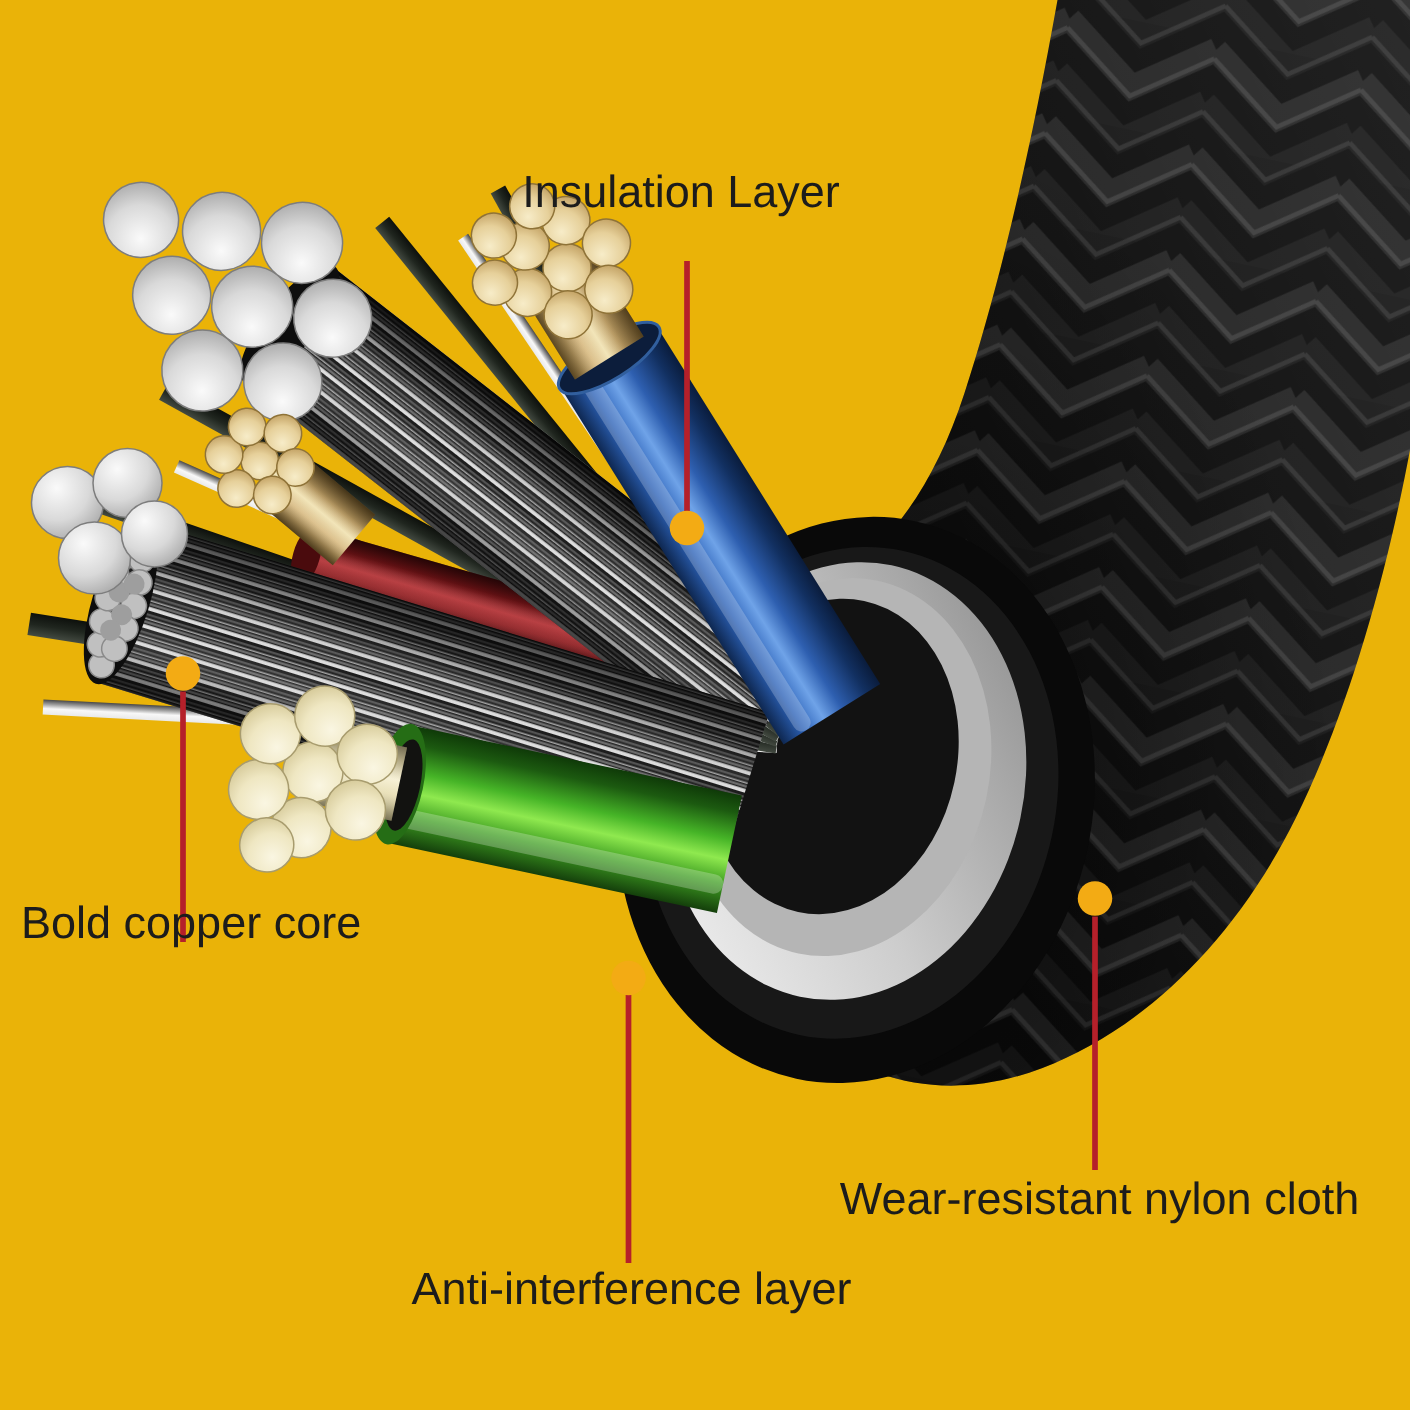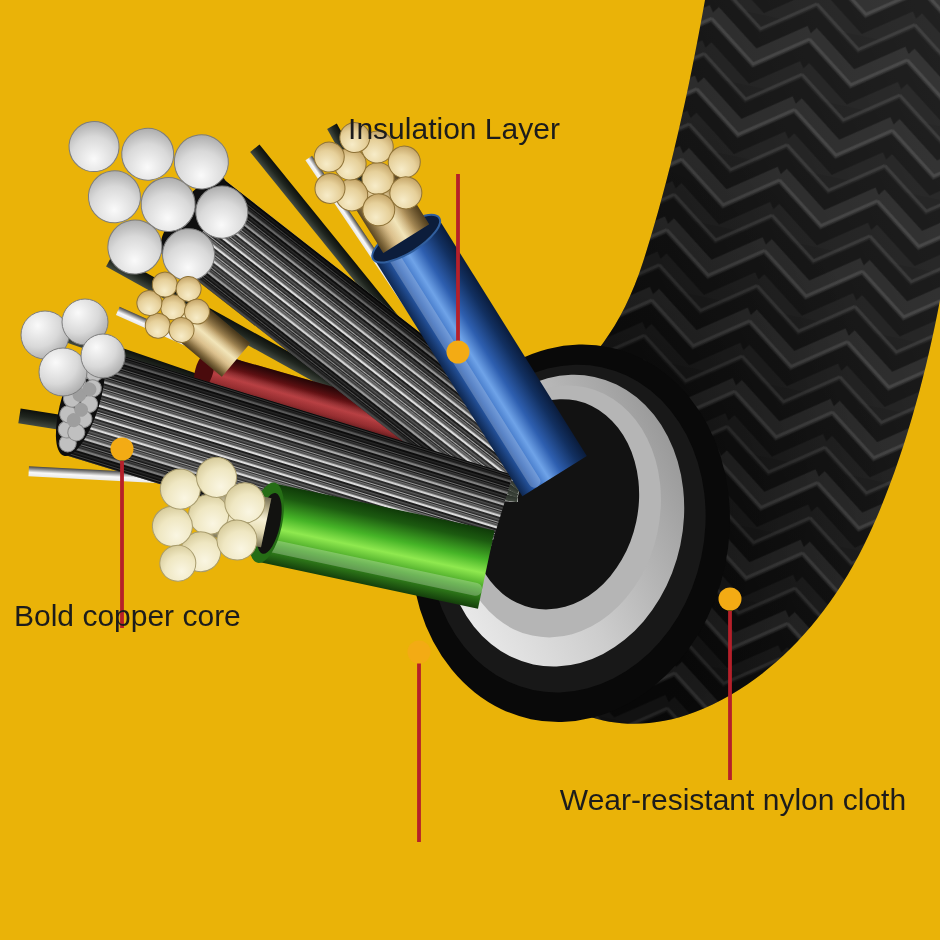--- a/index.html
+++ b/index.html
@@ -303,14 +303,15 @@
 
     <circle cx="458" cy="352" r="11.5" fill="#f3ab14"></circle>
     <circle cx="122" cy="449" r="11.5" fill="#f3ab14"></circle>
     <circle cx="419" cy="652" r="11.5" fill="#f3ab14"></circle>
     <circle cx="730" cy="599" r="11.5" fill="#f3ab14"></circle>
   </g>
 </svg>
 
   <div class="label centered" style="left:454px;top:112px;">Insulation Layer</div>
   <div class="label" style="left:14px;top:599px;">Bold copper core</div>
+  <div class="label centered" style="left:421px;top:843px;">Anti-interference layer</div>
   <div class="label centered" style="left:733px;top:783px;">Wear-resistant nylon cloth</div>
 </div>
 
 </body></html>

